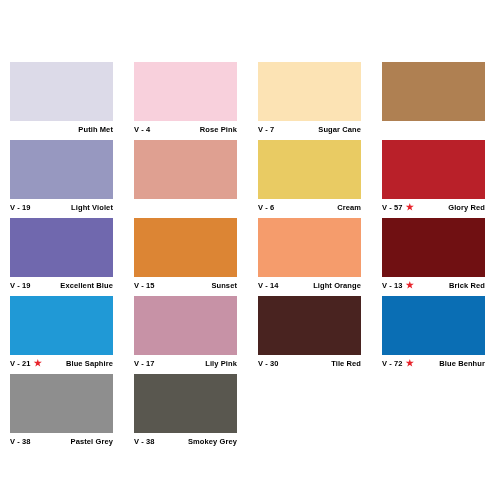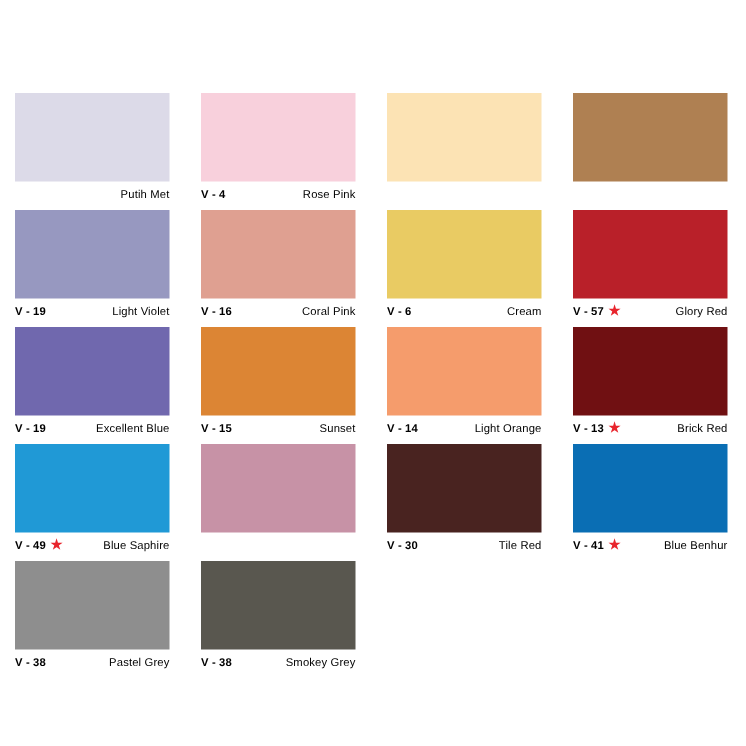--- a/index.html
+++ b/index.html
@@ -65,21 +65,21 @@
   }
   .swatch-star {
     font-size: 9px;
     line-height: 1;
     color: # E8242C;
     color: #E8242C;
     display: inline-block;
   }
   .swatch-name {
     font-size: 7.5px;
-    font-weight: normal;
+    font-weight: bold;
     color: #000000;
     letter-spacing: 0.1px;
     margin-left: auto;
   }
 </style>
 </head>
 <body>
 
 <div id="swatch-sheet">
   <div class="swatch-grid">
@@ -96,41 +96,41 @@
         <div class="swatch-chip" style="background: rgb(248, 208, 220);"></div>
         <div class="swatch-caption">
           <div class="swatch-code-wrap">
             <span class="swatch-code">V - 4</span>
           </div>
           <span class="swatch-name">Rose Pink</span>
         </div>
       </div>
       <div class="swatch-cell">
         <div class="swatch-chip" style="background: rgb(252, 227, 180);"></div>
+        <div class="swatch-caption">
+          <div class="swatch-code-wrap">
+            <span class="swatch-code">V - 7</span>
+          </div>
+          <span class="swatch-name">Sugar Cane</span>
+        </div>
       </div>
       <div class="swatch-cell">
         <div class="swatch-chip" style="background: rgb(175, 128, 82);"></div>
       </div>
       <div class="swatch-cell">
         <div class="swatch-chip" style="background: rgb(151, 152, 192);"></div>
         <div class="swatch-caption">
           <div class="swatch-code-wrap">
             <span class="swatch-code">V - 19</span>
           </div>
           <span class="swatch-name">Light Violet</span>
         </div>
       </div>
       <div class="swatch-cell">
         <div class="swatch-chip" style="background: rgb(223, 160, 145);"></div>
-        <div class="swatch-caption">
-          <div class="swatch-code-wrap">
-            <span class="swatch-code">V - 16</span>
-          </div>
-          <span class="swatch-name">Coral Pink</span>
-        </div>
       </div>
       <div class="swatch-cell">
         <div class="swatch-chip" style="background: rgb(233, 203, 99);"></div>
         <div class="swatch-caption">
           <div class="swatch-code-wrap">
             <span class="swatch-code">V - 6</span>
           </div>
           <span class="swatch-name">Cream</span>
         </div>
       </div>
@@ -178,43 +178,49 @@
             <span class="swatch-code">V - 13</span>
             <span class="swatch-star" style="color: rgb(232, 36, 44);">★</span>
           </div>
           <span class="swatch-name">Brick Red</span>
         </div>
       </div>
       <div class="swatch-cell">
         <div class="swatch-chip" style="background: rgb(32, 153, 214);"></div>
         <div class="swatch-caption">
           <div class="swatch-code-wrap">
-            <span class="swatch-code">V - 49</span>
+            <span class="swatch-code">V - 21</span>
             <span class="swatch-star" style="color: rgb(232, 36, 44);">★</span>
           </div>
           <span class="swatch-name">Blue Saphire</span>
         </div>
       </div>
       <div class="swatch-cell">
         <div class="swatch-chip" style="background: rgb(199, 146, 166);"></div>
+        <div class="swatch-caption">
+          <div class="swatch-code-wrap">
+            <span class="swatch-code">V - 17</span>
+          </div>
+          <span class="swatch-name">Lily Pink</span>
+        </div>
       </div>
       <div class="swatch-cell">
         <div class="swatch-chip" style="background: rgb(73, 35, 32);"></div>
         <div class="swatch-caption">
           <div class="swatch-code-wrap">
             <span class="swatch-code">V - 30</span>
           </div>
           <span class="swatch-name">Tile Red</span>
         </div>
       </div>
       <div class="swatch-cell">
         <div class="swatch-chip" style="background: rgb(10, 110, 180);"></div>
         <div class="swatch-caption">
           <div class="swatch-code-wrap">
-            <span class="swatch-code">V - 41</span>
+            <span class="swatch-code">V - 72</span>
             <span class="swatch-star" style="color: rgb(232, 36, 44);">★</span>
           </div>
           <span class="swatch-name">Blue Benhur</span>
         </div>
       </div>
       <div class="swatch-cell">
         <div class="swatch-chip" style="background: rgb(142, 142, 142);"></div>
         <div class="swatch-caption">
           <div class="swatch-code-wrap">
             <span class="swatch-code">V - 38</span>

